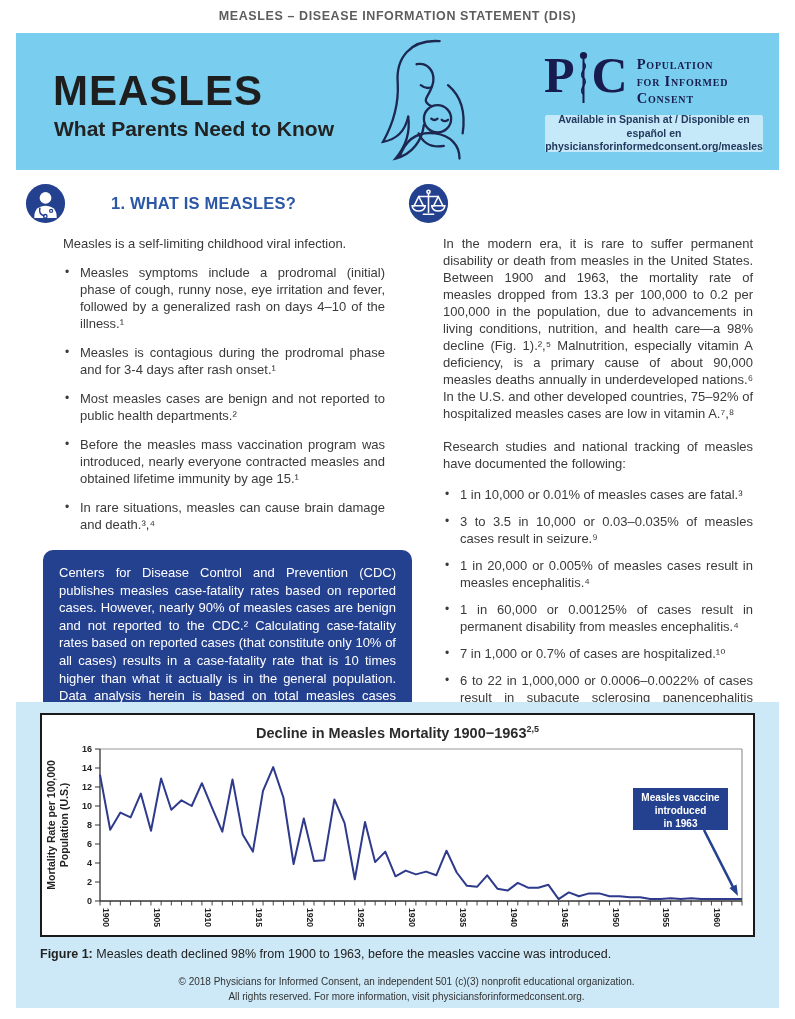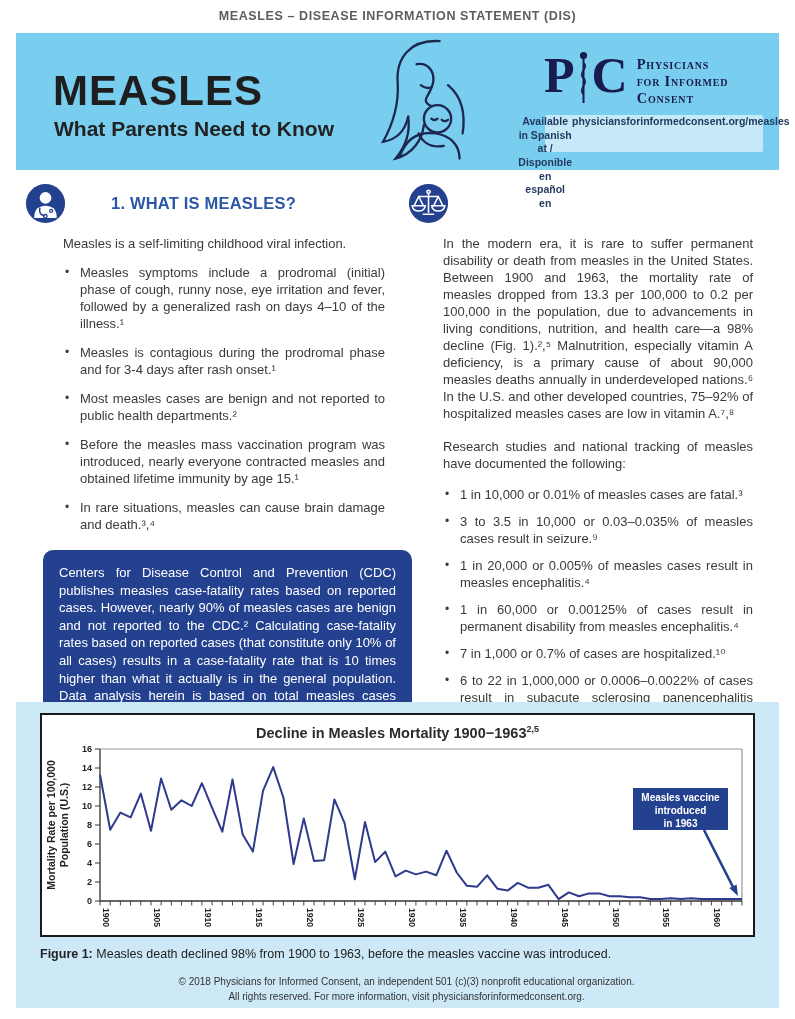--- a/index.html
+++ b/index.html
@@ -14,21 +14,21 @@
         letter-spacing:1px;color:#1e1e1e;}
   .page-subtitle{position:absolute;left:38px;top:84px;font-size:21px;font-weight:bold;color:#222;}
   .illustration{position:absolute;left:340px;top:4px;}
   .logo{position:absolute;left:528px;top:16px;display:flex;align-items:flex-start;color:#181b4d;}
   .logo-letters{display:flex;align-items:flex-start;font-family:"Liberation Serif","DejaVu Serif",serif;
         font-size:50px;font-weight:bold;line-height:52px;}
   .logo-staff{margin:2px 1px 0 1px;}
   .logo-words{margin-left:9px;padding-top:7px;font-family:"Liberation Serif","DejaVu Serif",serif;
         font-variant:small-caps;font-size:14.5px;font-weight:bold;letter-spacing:.8px;line-height:1.18;}
   .spanish-note{position:absolute;left:529px;top:82px;width:218px;height:37px;background:#C5E9F8;
-        border-radius:2px;display:flex;flex-direction:row;justify-content:center;text-align:center;
+        border-radius:2px;display:flex;flex-direction:column;justify-content:center;text-align:center;
         font-size:10.5px;font-weight:600;color:#24395e;line-height:1.3;}
   
   .col{position:absolute;}
   #col-left{left:25px;top:183px;width:390px;}
   #col-right{left:408px;top:183px;width:352px;}
   .sec-head{display:flex;align-items:center;gap:36px;}
   .sec-head .icon{width:41px;height:41px;flex:0 0 41px;}
   .sec-title{margin-left:9px;font-size:16.5px;font-weight:bold;color:#2B57A7;letter-spacing:.2px;}
   .sec-body{margin-top:11px;font-size:13px;line-height:17px;}
   #col-left .sec-body{margin-left:38px;width:322px;}
@@ -89,21 +89,21 @@
             <g fill="none" stroke="#181b4d" stroke-width="2">
               <circle cx="7.5" cy="4.5" r="2.6" fill="#181b4d"></circle>
               <line x1="7.5" y1="7" x2="7.5" y2="52"></line>
               <path d="M7.5,12 C13.5,16 1.5,22 7.5,27 C13.5,32 1.5,38 7.5,43" stroke-width="1.7"></path>
             </g>
           </svg>
         </span>
         <span>C</span>
       </div>
       <div class="logo-words">
-        <div>Physicians</div>
+        <div>Population</div>
         <div>for Informed</div>
         <div>Consent</div>
       </div>
     </div>
 
     <div class="spanish-note">
       <div>Available in Spanish at / Disponible en español en</div>
       <div>physiciansforinformedconsent.org/measles</div>
     </div>
   </div>

